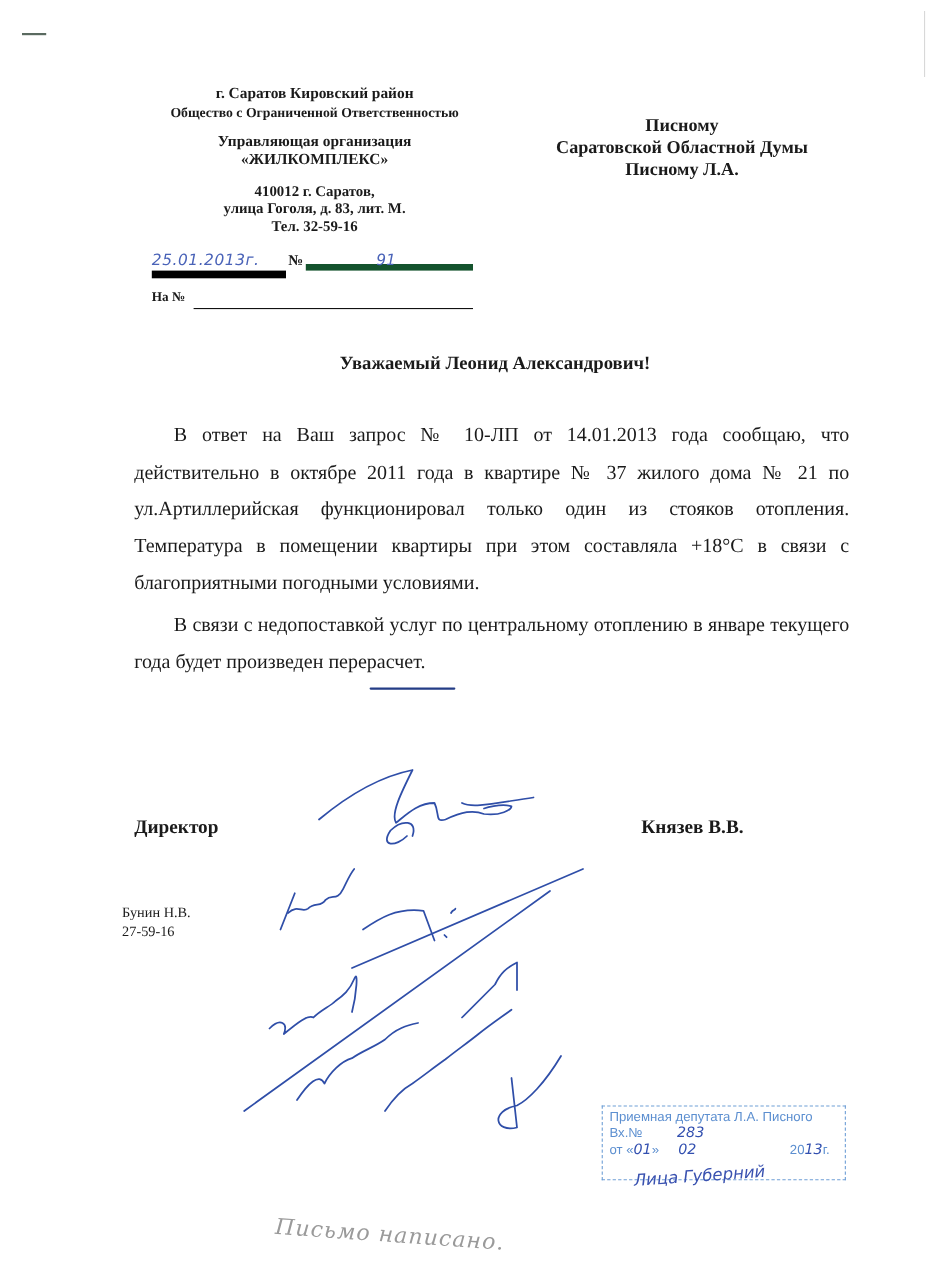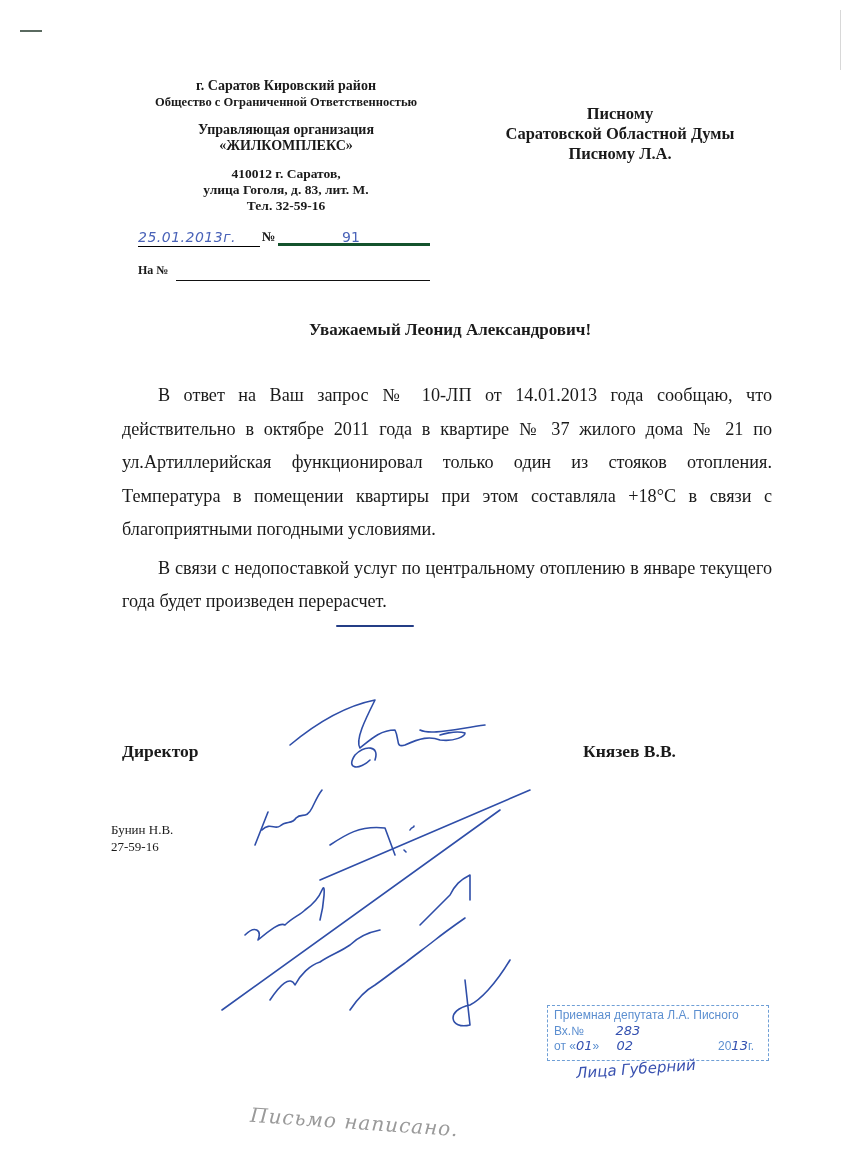--- a/index.html
+++ b/index.html
@@ -14,25 +14,25 @@
     .right-edge { left: 840px; top: 10px; width: 1px; height: 60px; background: #d8d8d8; }
 
     
     .letterhead { left: 120px; top: 78px; width: 332px; text-align: center; font-weight: bold; }
     .letterhead .l1 { font-size: 14px; line-height: 16px; }
     .letterhead .l2 { font-size: 12.5px; line-height: 16px; }
     .letterhead .gap { height: 12px; }
     .letterhead .l3 { font-size: 13.5px; line-height: 16px; }
 
     .date-line { left: 138px; top: 228px; width: 292px; height: 20px; }
-    .date-line .date { position: absolute; left: 0; top: 0; width: 122px; border-bottom: 1px solid #000000;
+    .date-line .date { position: absolute; left: 0; top: 0; width: 122px; border-bottom: 7px solid #000000;
       color: #4a63b8; font-family: "DejaVu Sans", sans-serif; font-style: italic; font-size: 14px; height: 18px; line-height: 18px; letter-spacing: 0.5px; }
     .date-line .numsign { position: absolute; left: 124px; top: 1px; font-weight: bold; font-size: 13.5px; }
-    .date-line .num { position: absolute; left: 140px; top: 0; width: 152px; border-bottom: 3px solid #14532d; height: 18px;
-      color: #4a63b8; font-family: "DejaVu Sans", sans-serif; font-size: 14px; line-height: 18px; padding-left: 64px; box-sizing: border-box; }
+    .date-line .num { position: absolute; left: 140px; top: 0; width: 152px; border-bottom: 6px solid #14532d; height: 18px;
+      color: #4a63b8; font-family: "DejaVu Sans", sans-serif; font-style: italic; font-size: 14px; line-height: 18px; padding-left: 64px; box-sizing: border-box; }
 
     .ref-line { left: 138px; top: 263px; width: 292px; height: 20px; }
     .ref-line .lbl { position: absolute; left: 0; top: 0; font-weight: bold; font-size: 12px; }
     .ref-line .blank { position: absolute; left: 38px; top: 0; width: 254px; height: 17px; border-bottom: 1px solid #111; }
 
     
     .addressee { left: 470px; top: 104px; width: 300px; text-align: center; font-weight: bold; font-size: 16.5px; line-height: 20px; }
 
     
     .salutation { left: 120px; top: 320px; width: 660px; text-align: center; font-weight: bold; font-size: 17px; }
@@ -45,21 +45,21 @@
     .ink-dash { left: 336px; top: 625px; width: 78px; height: 2px; background: #243d86; border-radius: 1px; }
 
     
     .role { left: 122px; top: 741px; font-weight: bold; font-size: 17.5px; }
     .signer { left: 583px; top: 741px; font-weight: bold; font-size: 17.5px; }
     .exec { left: 111px; top: 787px; font-size: 13px; line-height: 17px; margin-top: 34px; }
 
     .ink { position: absolute; left: 0; top: 0; width: 850px; height: 1169px; pointer-events: none; }
 
     
-    .stamp { left: 547px; top: 1005px; width: 222px; height: 56px; border: 1.5px dashed #6f9fd6;
+    .stamp { left: 547px; top: 1005px; width: 222px; height: 68px; border: 1.5px dashed #6f9fd6;
       color: #5c8fd0; font-family: "Liberation Sans", sans-serif; font-size: 12px; line-height: 15px; padding: 2px 0 0 6px; box-sizing: border-box; }
     .stamp .row { white-space: nowrap; position: relative; height: 15px; }
     .stamp .hand { color: #3350b0; font-family: "DejaVu Sans", sans-serif; font-style: italic; font-size: 13px; }
     .stamp-sign { left: 576px; top: 1060px; color: #3a52b0; font-family: "DejaVu Sans", sans-serif; font-style: italic; font-size: 15px; transform: rotate(-4deg); }
 
     .pencil-note { left: 250px; top: 1110px; color: #9a9a9a; font-family: "DejaVu Serif", serif; font-style: italic; font-size: 20px; letter-spacing: 1px; transform: rotate(4deg); }
   </style>
 </head>
 <body>
 

